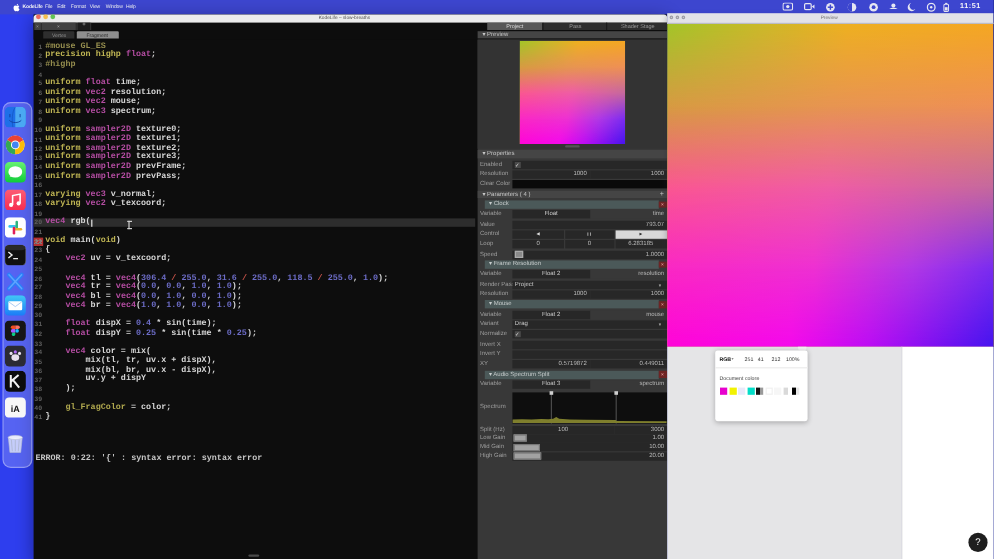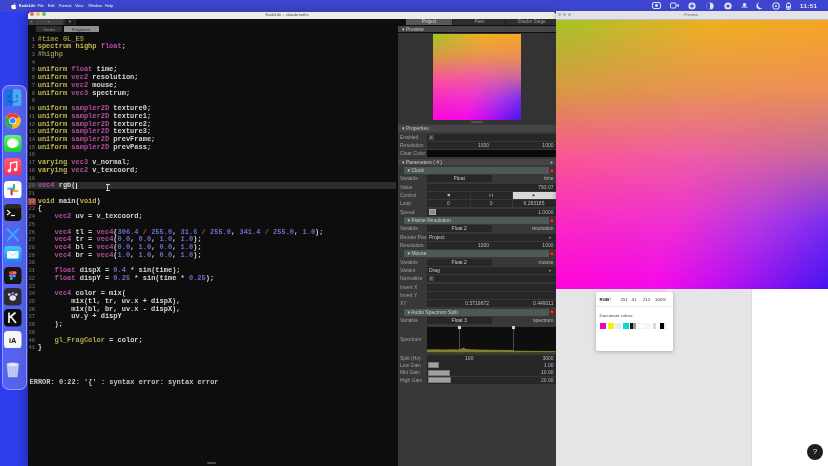--- a/index.html
+++ b/index.html
@@ -164,22 +164,22 @@
 32
 33
 34
 35
 36
 37
 38
 39
 40
 41</pre>
-<pre id="code"><i class="pp">#time GL_ES</i>
-<i class="kw">spectrum highp</i> <i class="ty">float</i>;
+<pre id="code"><i class="pp">#mouse GL_ES</i>
+<i class="kw">precision highp</i> <i class="ty">float</i>;
 <i class="pp">#highp</i>
 
 <i class="kw">uniform</i> <i class="ty">float</i> time;
 <i class="kw">uniform</i> <i class="ty">vec2</i> resolution;
 <i class="kw">uniform</i> <i class="ty">vec2</i> mouse;
 <i class="kw">uniform</i> <i class="ty">vec3</i> spectrum;
 
 <i class="kw">uniform</i> <i class="ty">sampler2D</i> texture0;
 <i class="kw">uniform</i> <i class="ty">sampler2D</i> texture1;
 <i class="kw">uniform</i> <i class="ty">sampler2D</i> texture2;
@@ -189,21 +189,21 @@
 
 <i class="kw">varying</i> <i class="ty">vec3</i> v_normal;
 <i class="kw">varying</i> <i class="ty">vec2</i> v_texcoord;
 
 <i class="ty">vec4</i> rgb(
 
 <i class="kw">void</i> main(<i class="kw">void</i>)
 {
     <i class="ty">vec2</i> uv = v_texcoord;
 
-    <i class="ty">vec4</i> tl = <i class="ty">vec4</i>(<i class="nu">306.4</i> <i class="sl">/</i> <i class="nu">255.0</i>, <i class="nu">31.6</i> <i class="sl">/</i> <i class="nu">255.0</i>, <i class="nu">341.4</i> <i class="sl">/</i> <i class="nu">255.0</i>, <i class="nu">1.0</i>);
+    <i class="ty">vec4</i> tl = <i class="ty">vec4</i>(<i class="nu">306.4</i> <i class="sl">/</i> <i class="nu">255.0</i>, <i class="nu">31.6</i> <i class="sl">/</i> <i class="nu">255.0</i>, <i class="nu">118.5</i> <i class="sl">/</i> <i class="nu">255.0</i>, <i class="nu">1.0</i>);
     <i class="ty">vec4</i> tr = <i class="ty">vec4</i>(<i class="nu">0.0</i>, <i class="nu">0.0</i>, <i class="nu">1.0</i>, <i class="nu">1.0</i>);
     <i class="ty">vec4</i> bl = <i class="ty">vec4</i>(<i class="nu">0.0</i>, <i class="nu">1.0</i>, <i class="nu">0.0</i>, <i class="nu">1.0</i>);
     <i class="ty">vec4</i> br = <i class="ty">vec4</i>(<i class="nu">1.0</i>, <i class="nu">1.0</i>, <i class="nu">0.0</i>, <i class="nu">1.0</i>);
 
     <i class="ty">float</i> dispX = <i class="nu">0.4</i> * sin(time);
     <i class="ty">float</i> dispY = <i class="nu">0.25</i> * sin(time * <i class="nu">0.25</i>);
 
     <i class="ty">vec4</i> color = mix(
         mix(tl, tr, uv.x + dispX),
         mix(bl, br, uv.x - dispX),

